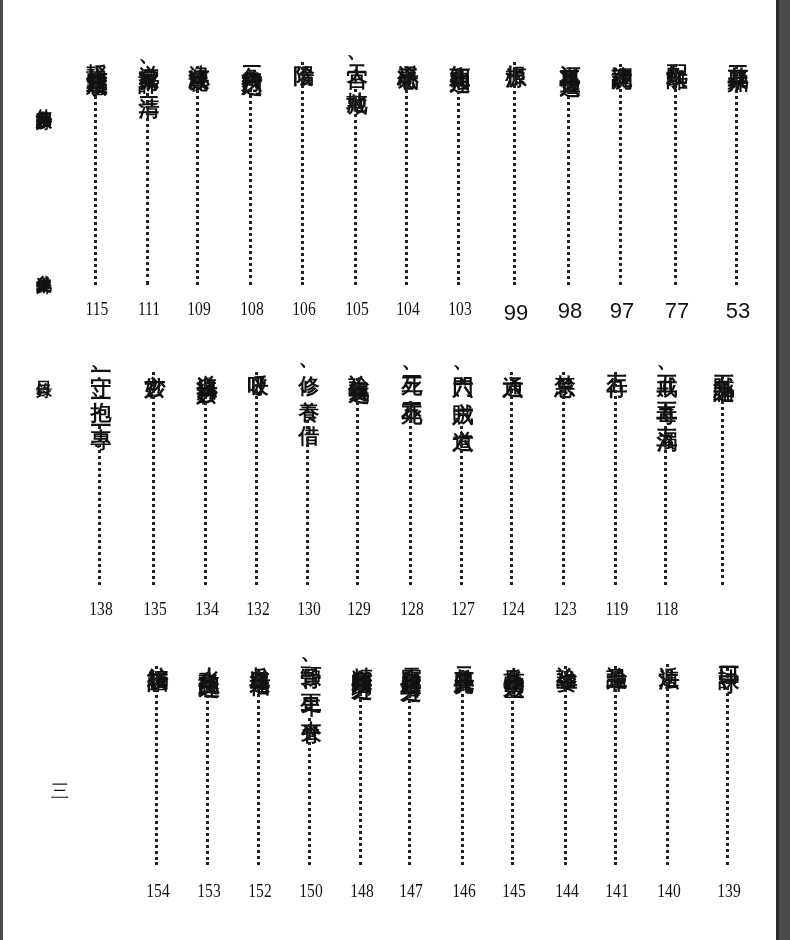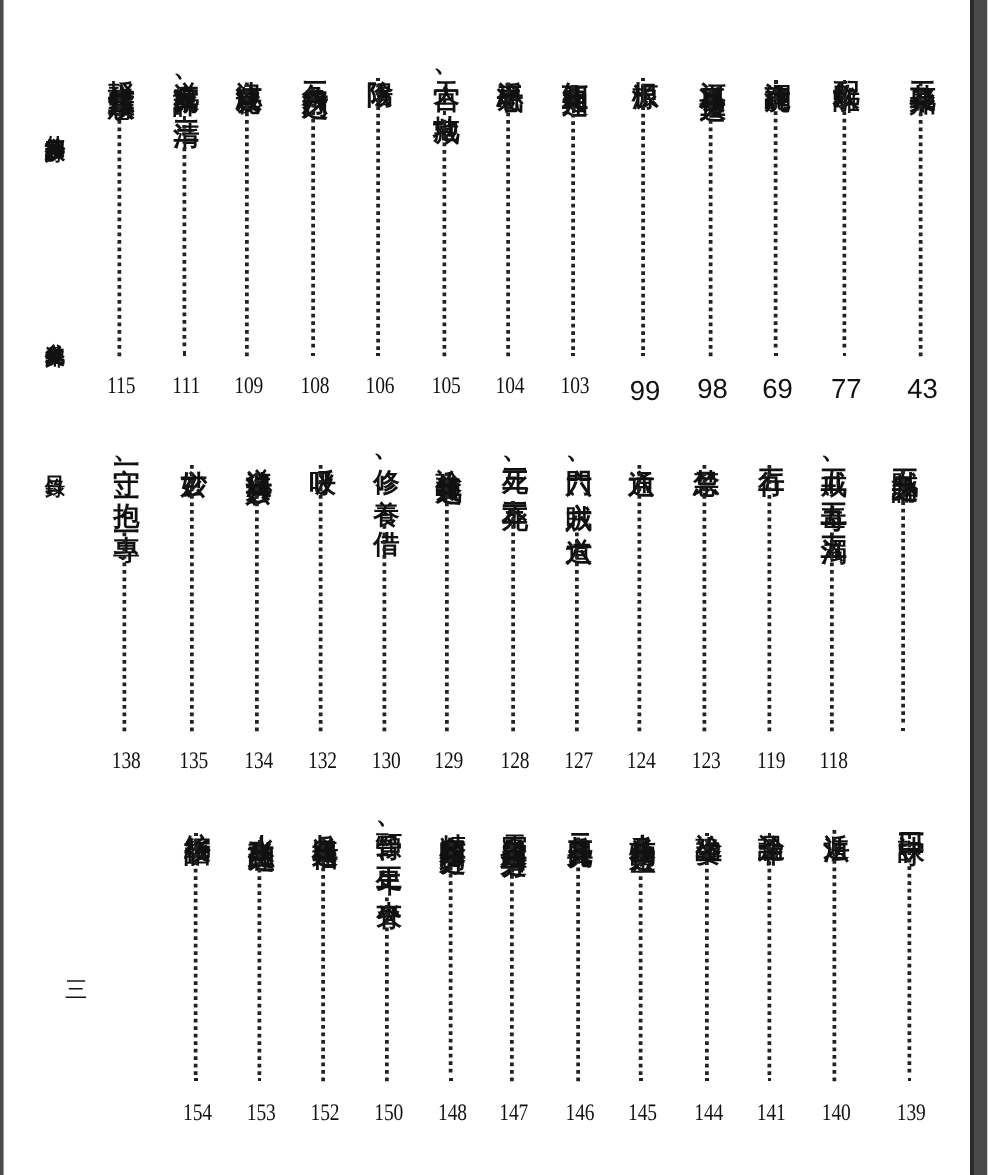--- a/index.html
+++ b/index.html
@@ -31,31 +31,31 @@
   <div class="side" style="left:30px; top:95px;">仙宗築基妙訣錄</div>
   <div class="side" style="left:30px; top:262px;">參道集錦</div>
   <div class="side" style="left:30px; top:368px;">目錄</div>
   <div class="folio" style="left:45px; top:770px;">三</div>
 
   <div id="row0">
       <div class="entry" style="left: 720px; top: 48px;">
         <div class="title">三花聚鼎</div>
         <div class="leader" style="height: 219px;"></div>
       </div>
-      <div class="pnum big" style="left: 715px; top: 298px;">43</div>
+      <div class="pnum big" style="left: 715px; top: 298px;">53</div>
       <div class="entry" style="left: 659px; top: 48px;">
         <div class="title">配坎離</div>
         <div class="leader" style="height: 221px;"></div>
       </div>
       <div class="pnum big" style="left: 654px; top: 298px;">77</div>
       <div class="entry" style="left: 604px; top: 48px;">
         <div class="title">調龍虎</div>
         <div class="leader" style="height: 221px;"></div>
       </div>
-      <div class="pnum big" style="left: 599px; top: 298px;">69</div>
+      <div class="pnum big" style="left: 599px; top: 298px;">97</div>
       <div class="entry" style="left: 552px; top: 48px;">
         <div class="title">河車爲長生大道</div>
         <div class="leader" style="height: 213px;"></div>
       </div>
       <div class="pnum big" style="left: 547px; top: 298px;">98</div>
       <div class="entry" style="left: 498px; top: 48px;">
         <div class="title">根源</div>
         <div class="leader" style="height: 223px;"></div>
       </div>
       <div class="pnum big" style="left: 493px; top: 300px;">99</div>

